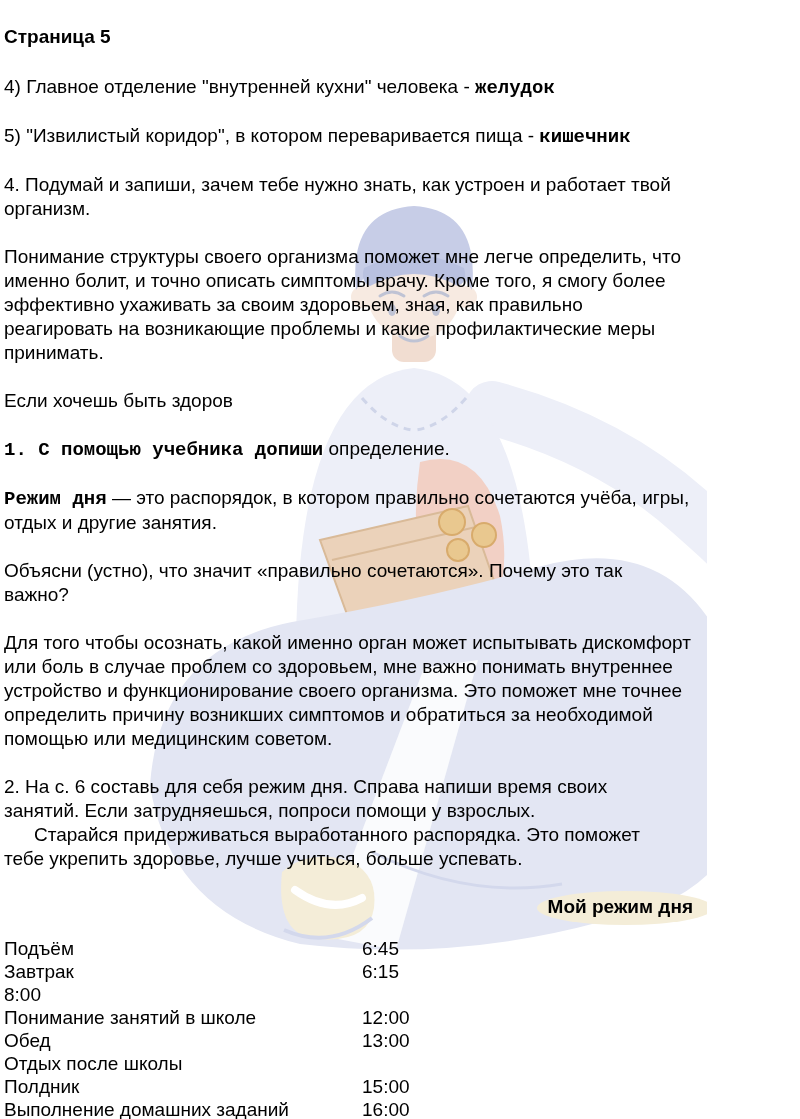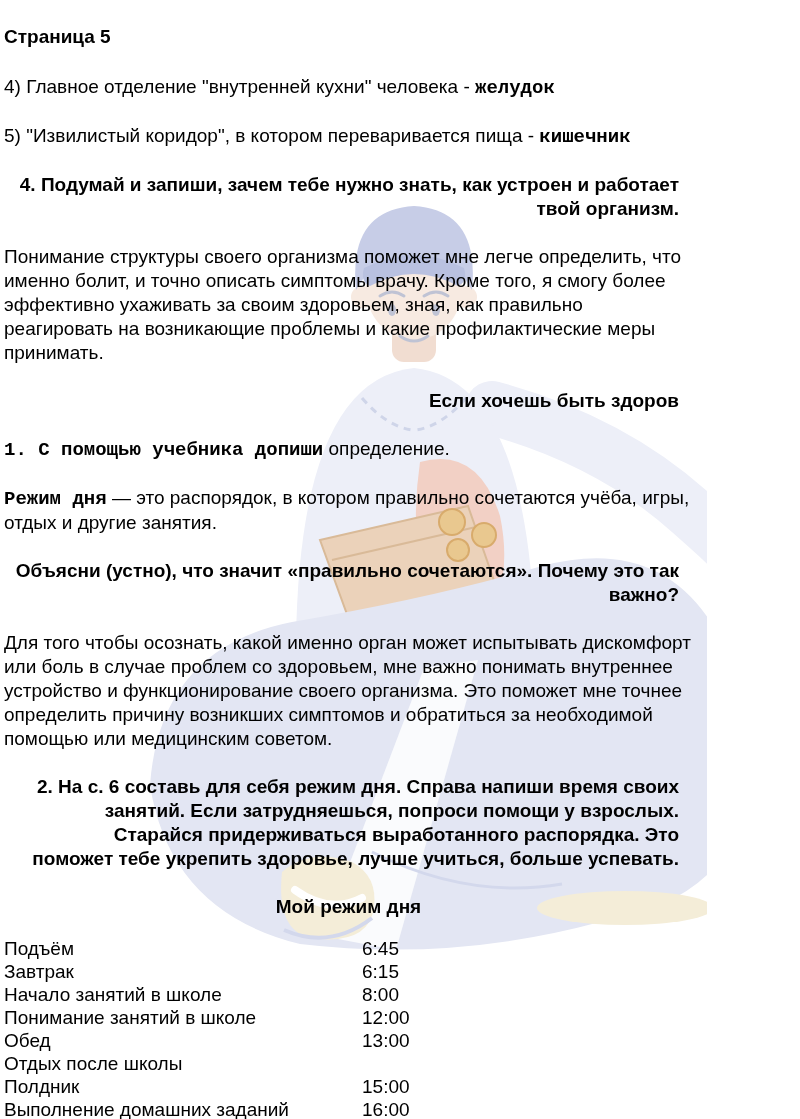--- a/index.html
+++ b/index.html
@@ -22,26 +22,26 @@
     z-index: 0;
   }
   .content {
     position: relative;
     z-index: 1;
     padding: 6px 14px 0 4px;
   }
   .block { margin: 0 0 24px 0; }
   .page-title { font-weight: bold; margin-bottom: 26px; }
   .bold { font-weight: bold; font-family: Liberation Mono, monospace; }
-  .task-heading { font-weight: bold; margin: 0 14px 24px 0; text-align: right; }
+  .task-heading { font-weight: normal; margin: 0 8px 24px 0; }
   .task2-first { margin-bottom: 0; }
   .indented { text-indent: 30px; }
   .schedule-title {
     font-weight: bold;
-    text-align: center;
+    text-align: right;
     margin: 0 0 18px 0;
   }
   .schedule-row {
     display: grid;
     grid-template-columns: 358px 1fr;
     line-height: 23px;
   }
 </style>
 </head>
 <body>
@@ -121,21 +121,20 @@
     <div>
       <div class="schedule-row">
           <span>Подъём</span>
           <span>6:45</span>
         </div>
       <div class="schedule-row">
           <span>Завтрак</span>
           <span>6:15</span>
         </div>
       <div class="schedule-row">
-          <span>Начало занятий в школе</span>
           <span>8:00</span>
         </div>
       <div class="schedule-row">
           <span>Понимание занятий в школе</span>
           <span>12:00</span>
         </div>
       <div class="schedule-row">
           <span>Обед</span>
           <span>13:00</span>
         </div>

